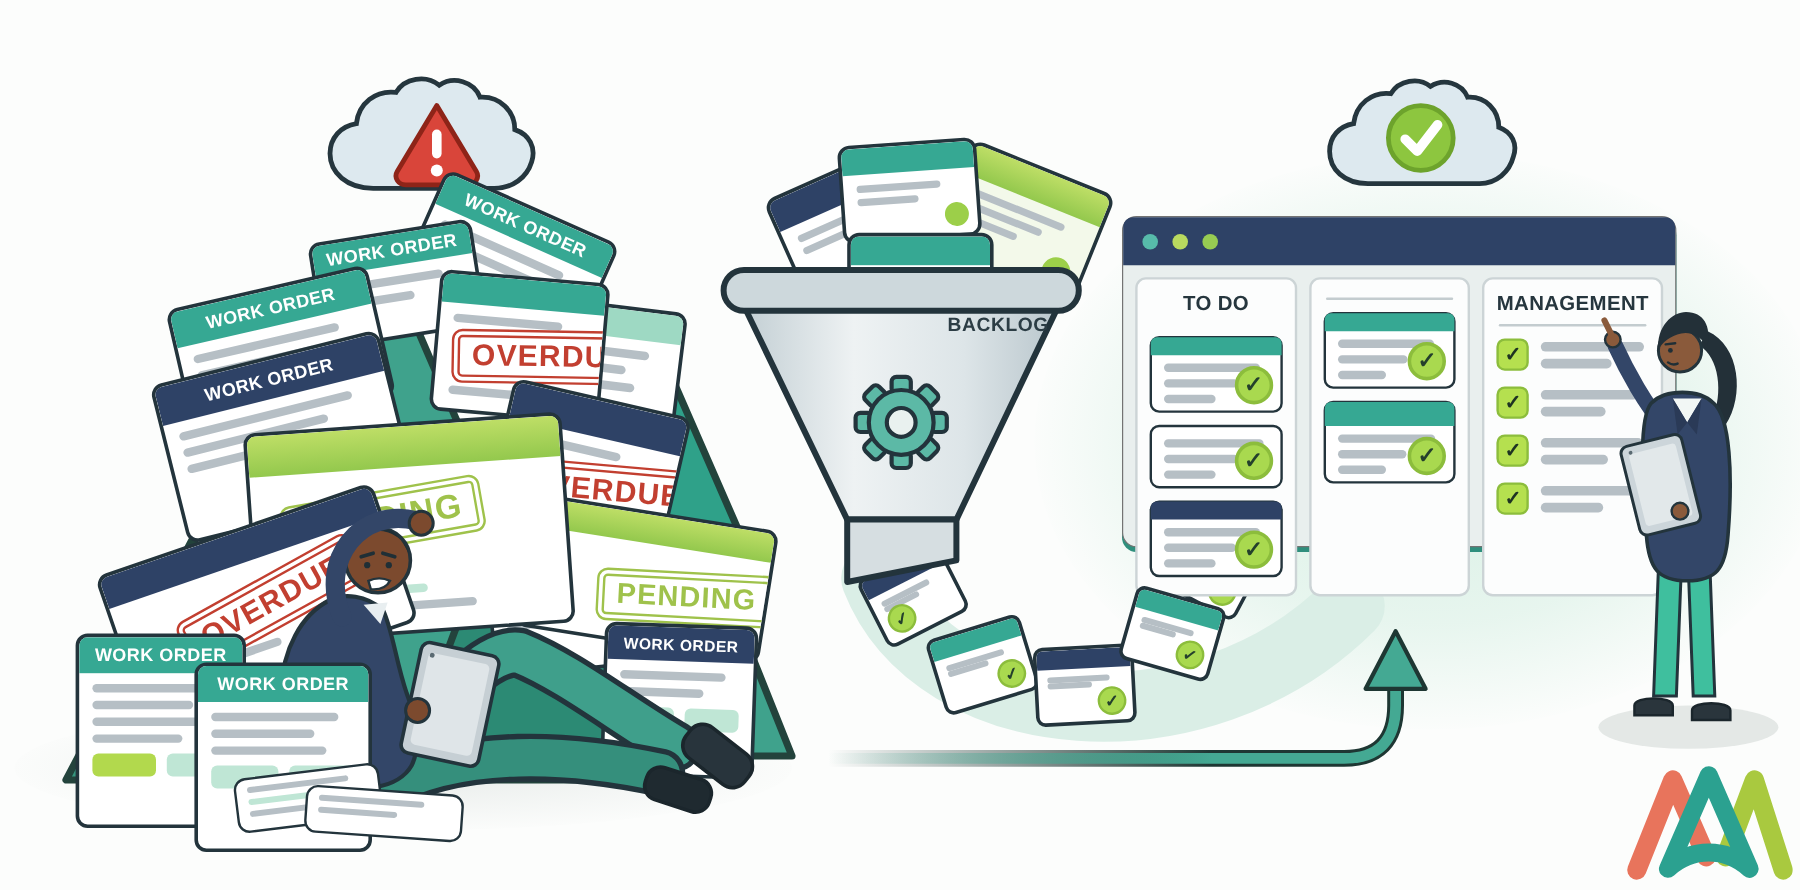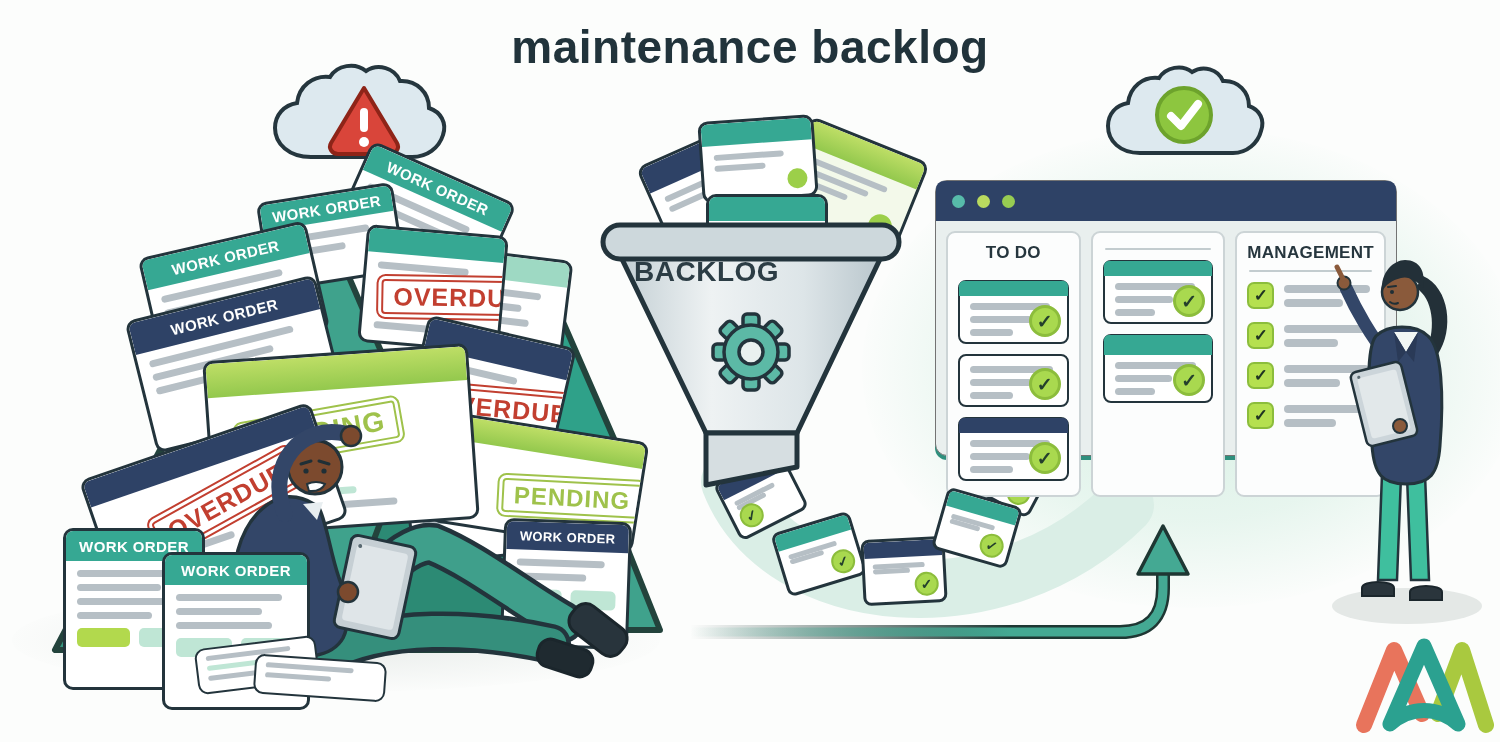--- a/index.html
+++ b/index.html
@@ -40,22 +40,22 @@
   .stamp.green{border:7px double #9fc24b;color:#9fc24b;font-size:28px;background:rgba(255,255,255,.5);}
 
   .dot{position:absolute;border-radius:50%;background:#9ccf49;}
 
   .chk{position:absolute;width:32px;height:32px;border-radius:50%;background:#a9d94f;
        border:3px solid #8cbd3c;display:flex;align-items:center;justify-content:center;
        font-weight:bold;color:#24402c;font-size:19px;}
   .chk.small{width:24px;height:24px;font-size:14px;border-width:2px;}
 
   
-  .funnel-label{left:634px;top:258px;width:240px;text-align:left;color:#2c3d45;
-                font-weight:bold;font-size:28px;line-height:28px;letter-spacing:.5px;}
+  .funnel-label{left:634px;top:258px;width:240px;text-align:right;color:#2c3d45;
+                font-weight:bold;font-size:16px;line-height:28px;letter-spacing:.5px;}
 
   
   .board{left:935px;top:180px;width:462px;height:276px;background:#e9efee;
          border:1px solid #737373;border-radius:12px;box-shadow:0 4px 0 0 #2f8f7d;}
   .board-bar{height:40px;background:#2e4266;border-radius:8px 8px 0 0;display:flex;
              align-items:center;gap:12px;padding-left:16px;}
   .bdot{width:13px;height:13px;border-radius:50%;}
   .board-cols{display:flex;gap:10px;padding:10px;height:286px;}
   .bcol{flex:1;background:#fcfdfd;border:2px solid #ccd4d6;border-radius:9px;
         padding:8px 10px;display:flex;flex-direction:column;}
@@ -85,21 +85,20 @@
 </style>
 </head>
 <body>
 
 <div id="stage">
 
   <div class="abs glow"></div>
   <div class="abs floor-l"></div>
   <div class="abs floor-r"></div>
 
-  <div class="abs title">maintenance backlog</div>
 
   <svg class="abs" style="left:263px;top:60px" width="202" height="110" viewBox="0 0 202 110">
     <path d="M48 97 C26 97 12 84 12 68 C12 55 21 45 34 43 C36 26 50 15 67 17 C74 5 92 2 103 11 C115 3 132 8 137 21 C154 20 166 33 166 48 C178 52 184 63 180 75 C176 88 164 97 149 97 Z" fill="#dde9ef" stroke="#25363e" stroke-width="4"></path>
     <path d="M101 28 L134 83 C137 88 133 94 127 94 L75 94 C69 94 65 88 68 83 Z" fill="#d9453a" stroke="#8e2418" stroke-width="4" stroke-linejoin="round"></path>
     <rect x="97" y="48" width="8" height="24" rx="4" fill="#fff"></rect>
     <circle cx="101" cy="82" r="5" fill="#fff"></circle>
   </svg>
 
   <svg class="abs" style="left:1098px;top:58px" width="170" height="108" viewBox="0 0 170 108">
     <path d="M42 95 C22 95 10 83 10 68 C10 56 18 47 30 45 C32 29 45 18 61 20 C68 9 84 6 94 14 C105 7 120 11 125 23 C140 22 151 34 151 48 C162 52 167 62 163 73 C160 85 149 95 135 95 Z" fill="#dde9ef" stroke="#25363e" stroke-width="4"></path>

